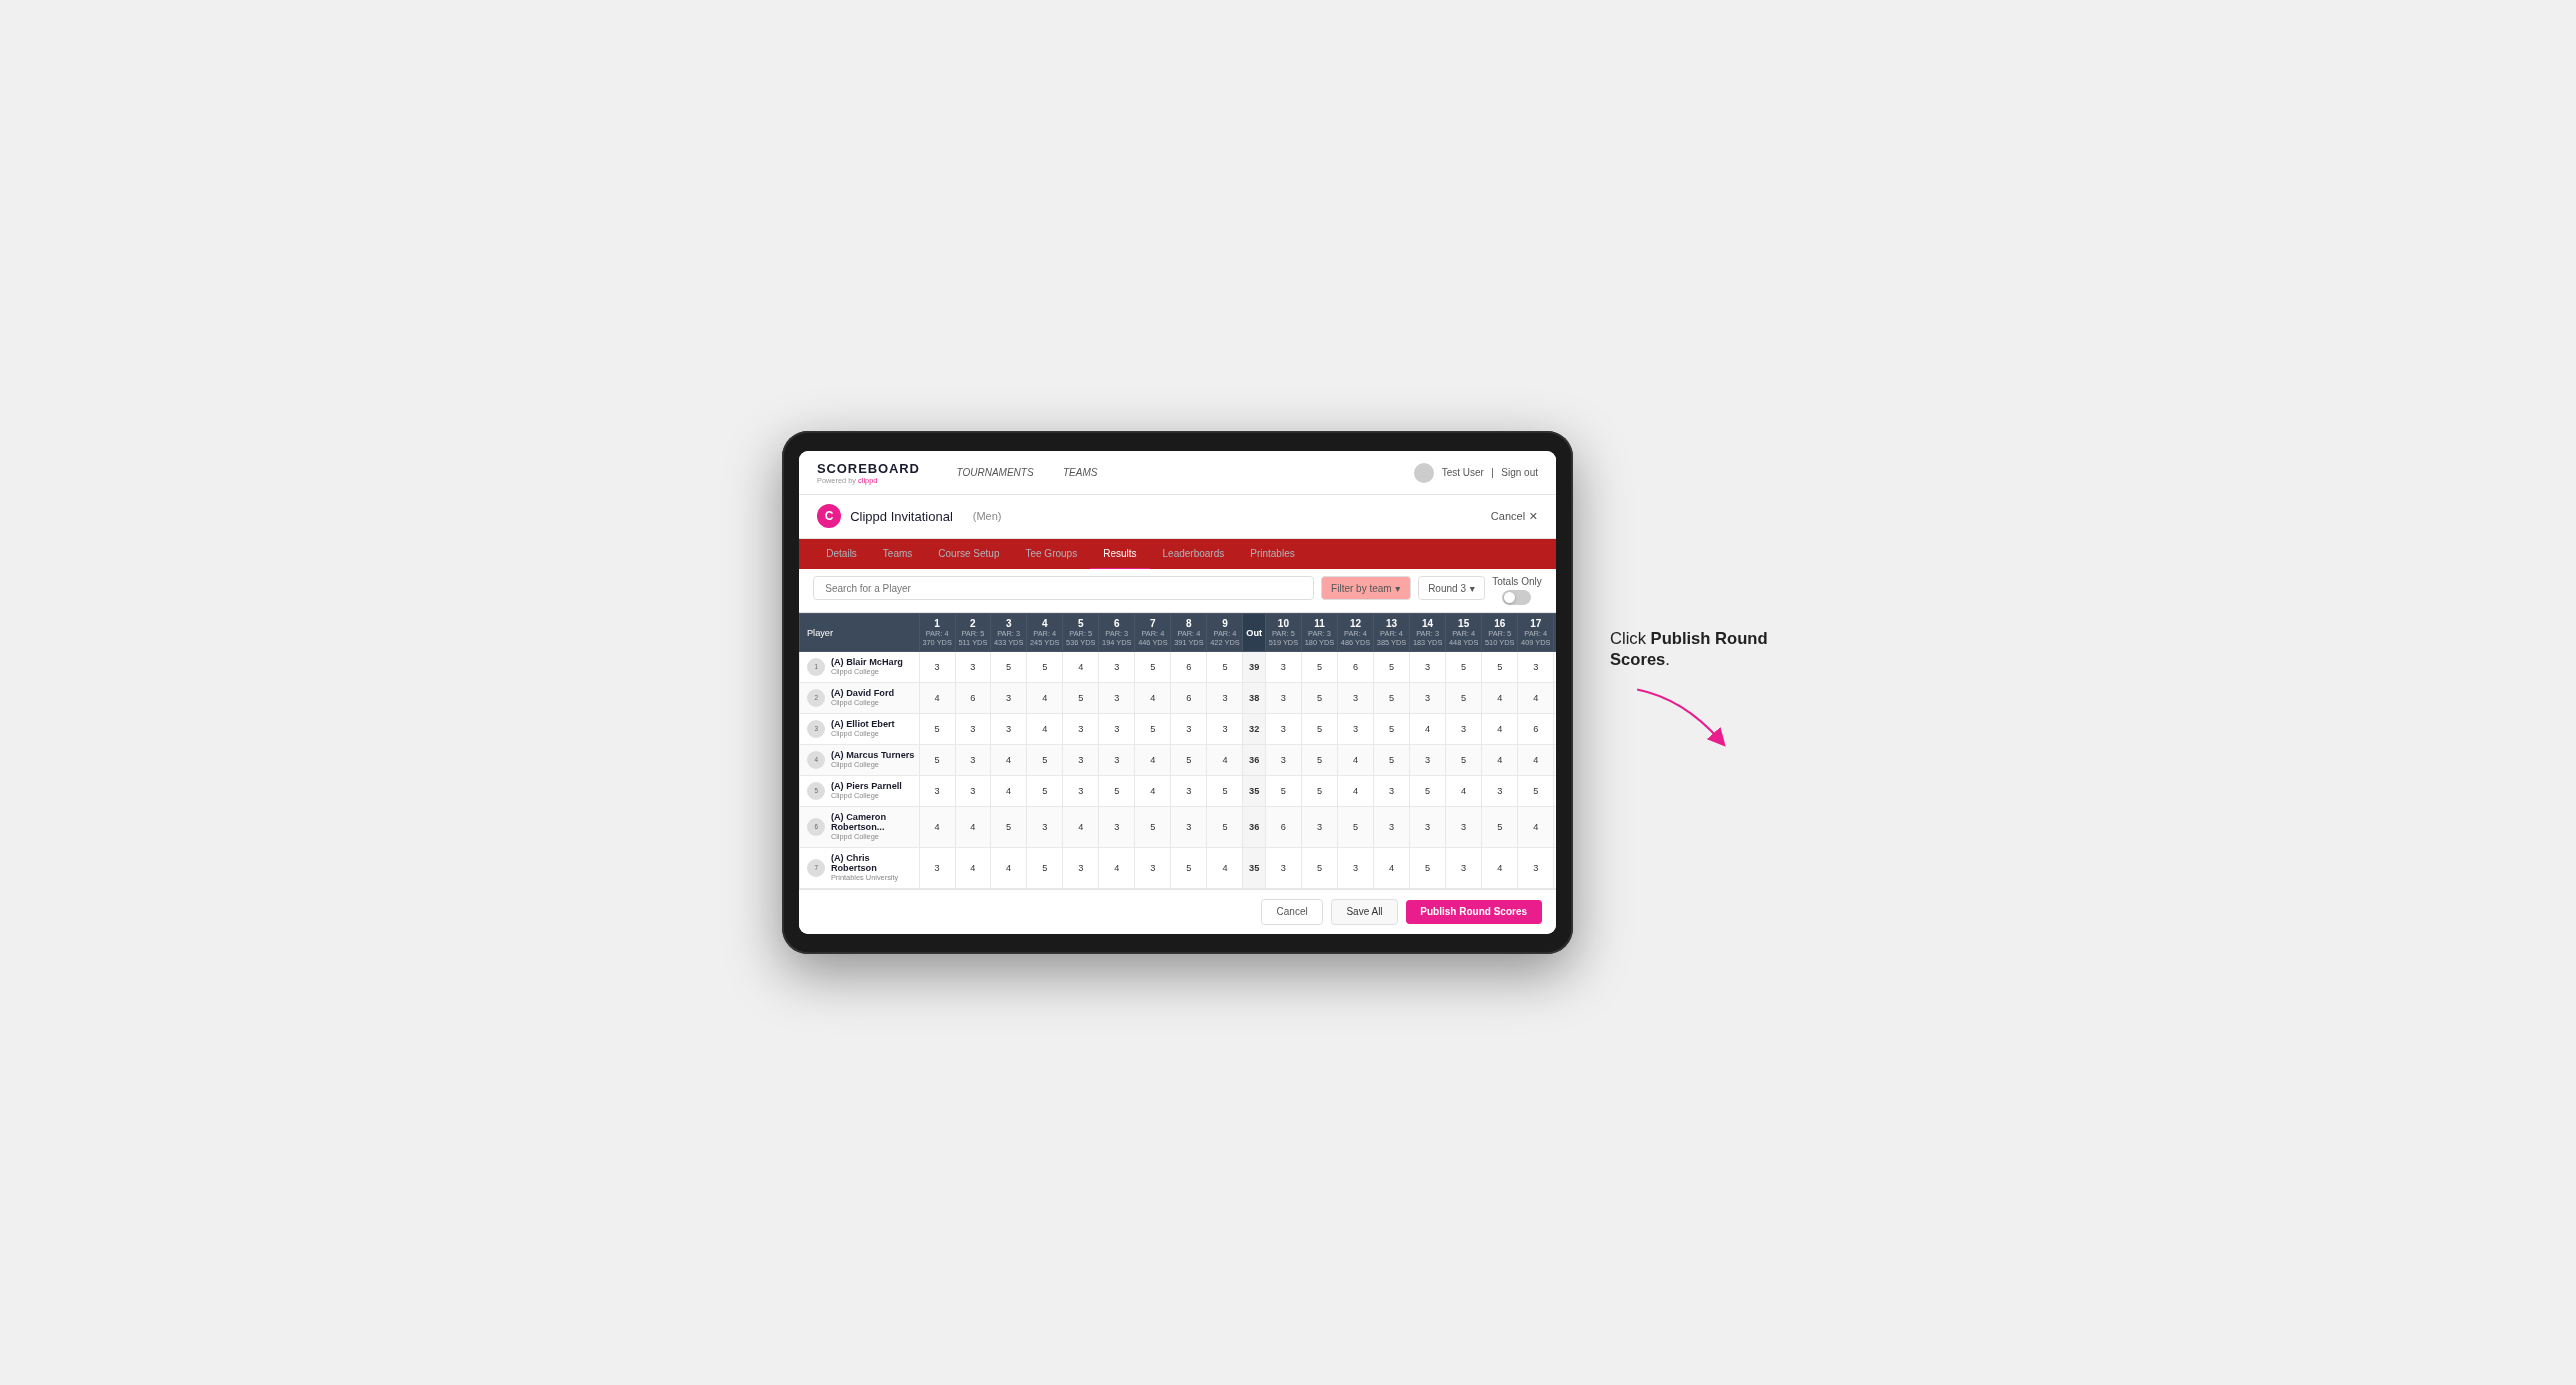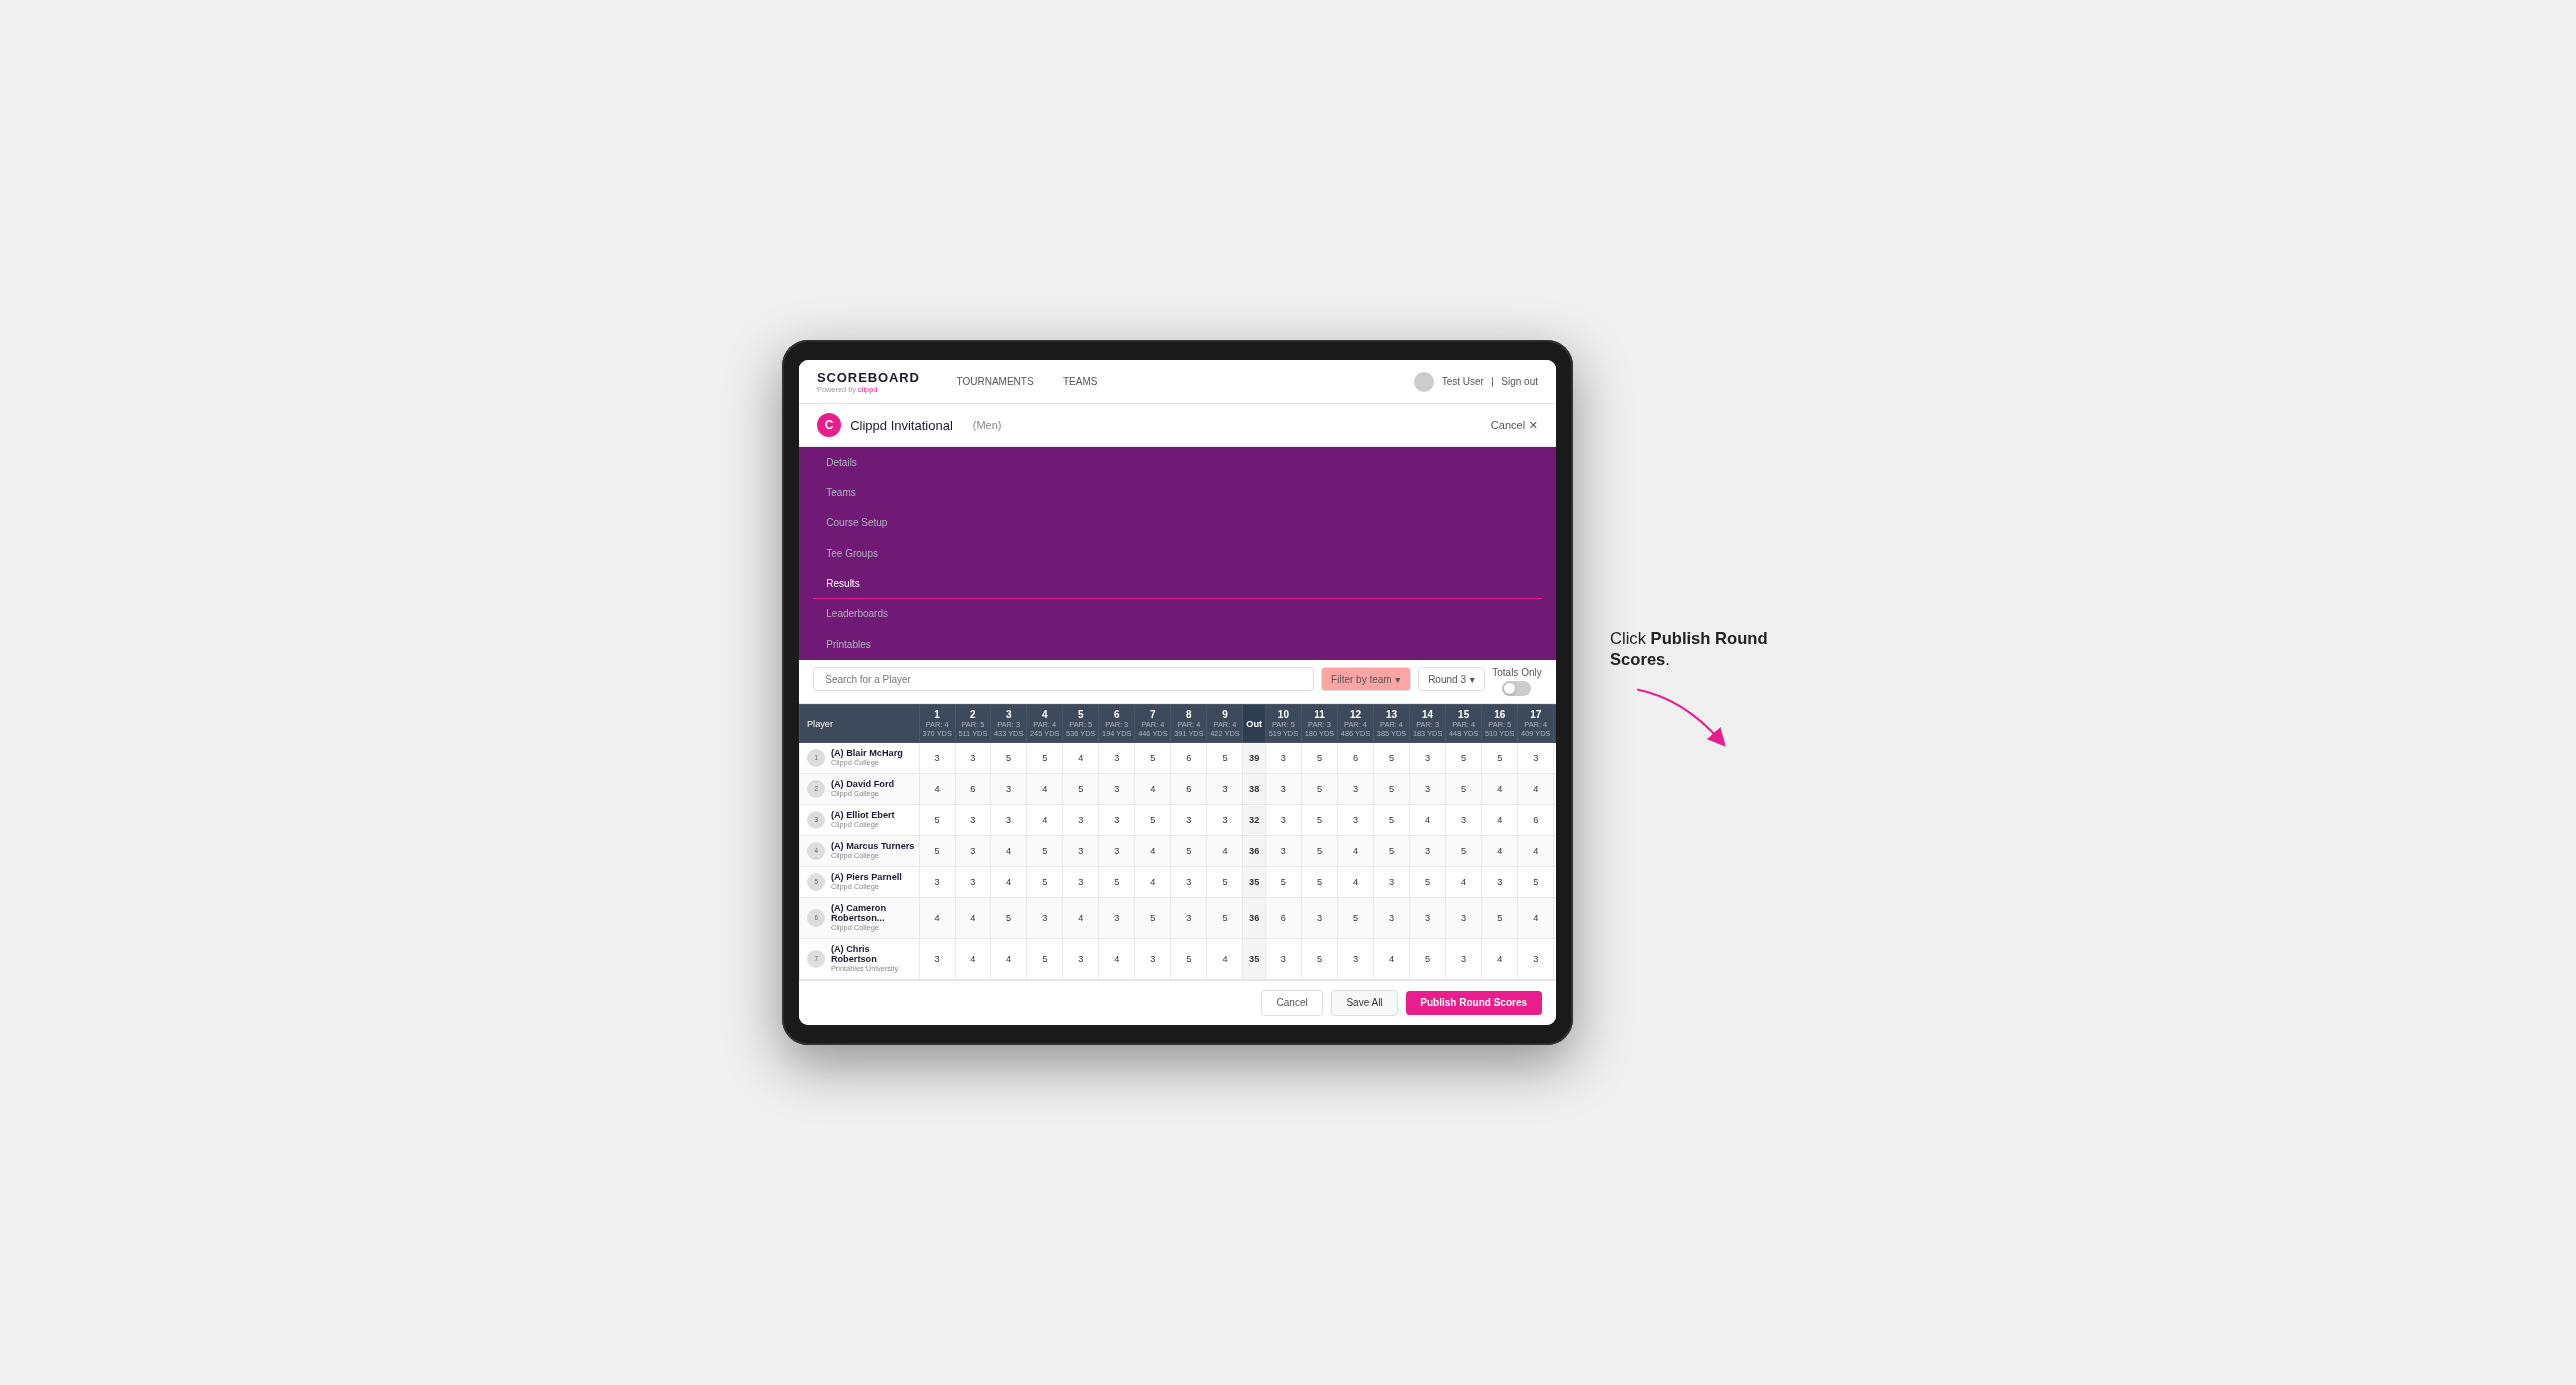--- a/index.html
+++ b/index.html
@@ -77,20 +77,21 @@
     .nav-link {
       padding: 0 14.7px;
       height: 57px;
       display: flex;
       align-items: center;
       font-size: 10px;
       color: #555;
       cursor: pointer;
       border-bottom: 1.8px solid transparent;
       font-weight: 500;
+      font-style: italic;
     }
 
     .nav-right {
       display: flex;
       align-items: center;
       gap: 7.4px;
       font-size: 10px;
       color: #555;
     }
 
@@ -141,24 +142,23 @@
       font-size: 11px;
       color: #555;
       cursor: pointer;
       display: flex;
       align-items: center;
       gap: 3.7px;
     }
 
     
     .tab-bar {
-      background: #701a75;
+      background: #b91c1c;
       display: flex;
       padding: 0 14.7px;
-      flex-direction: column;
     }
 
     .tab-item {
       padding: 9.2px 13px;
       font-size: 10px;
       color: #adb5bd;
       cursor: pointer;
       border-bottom: 1.8px solid transparent;
     }
 

